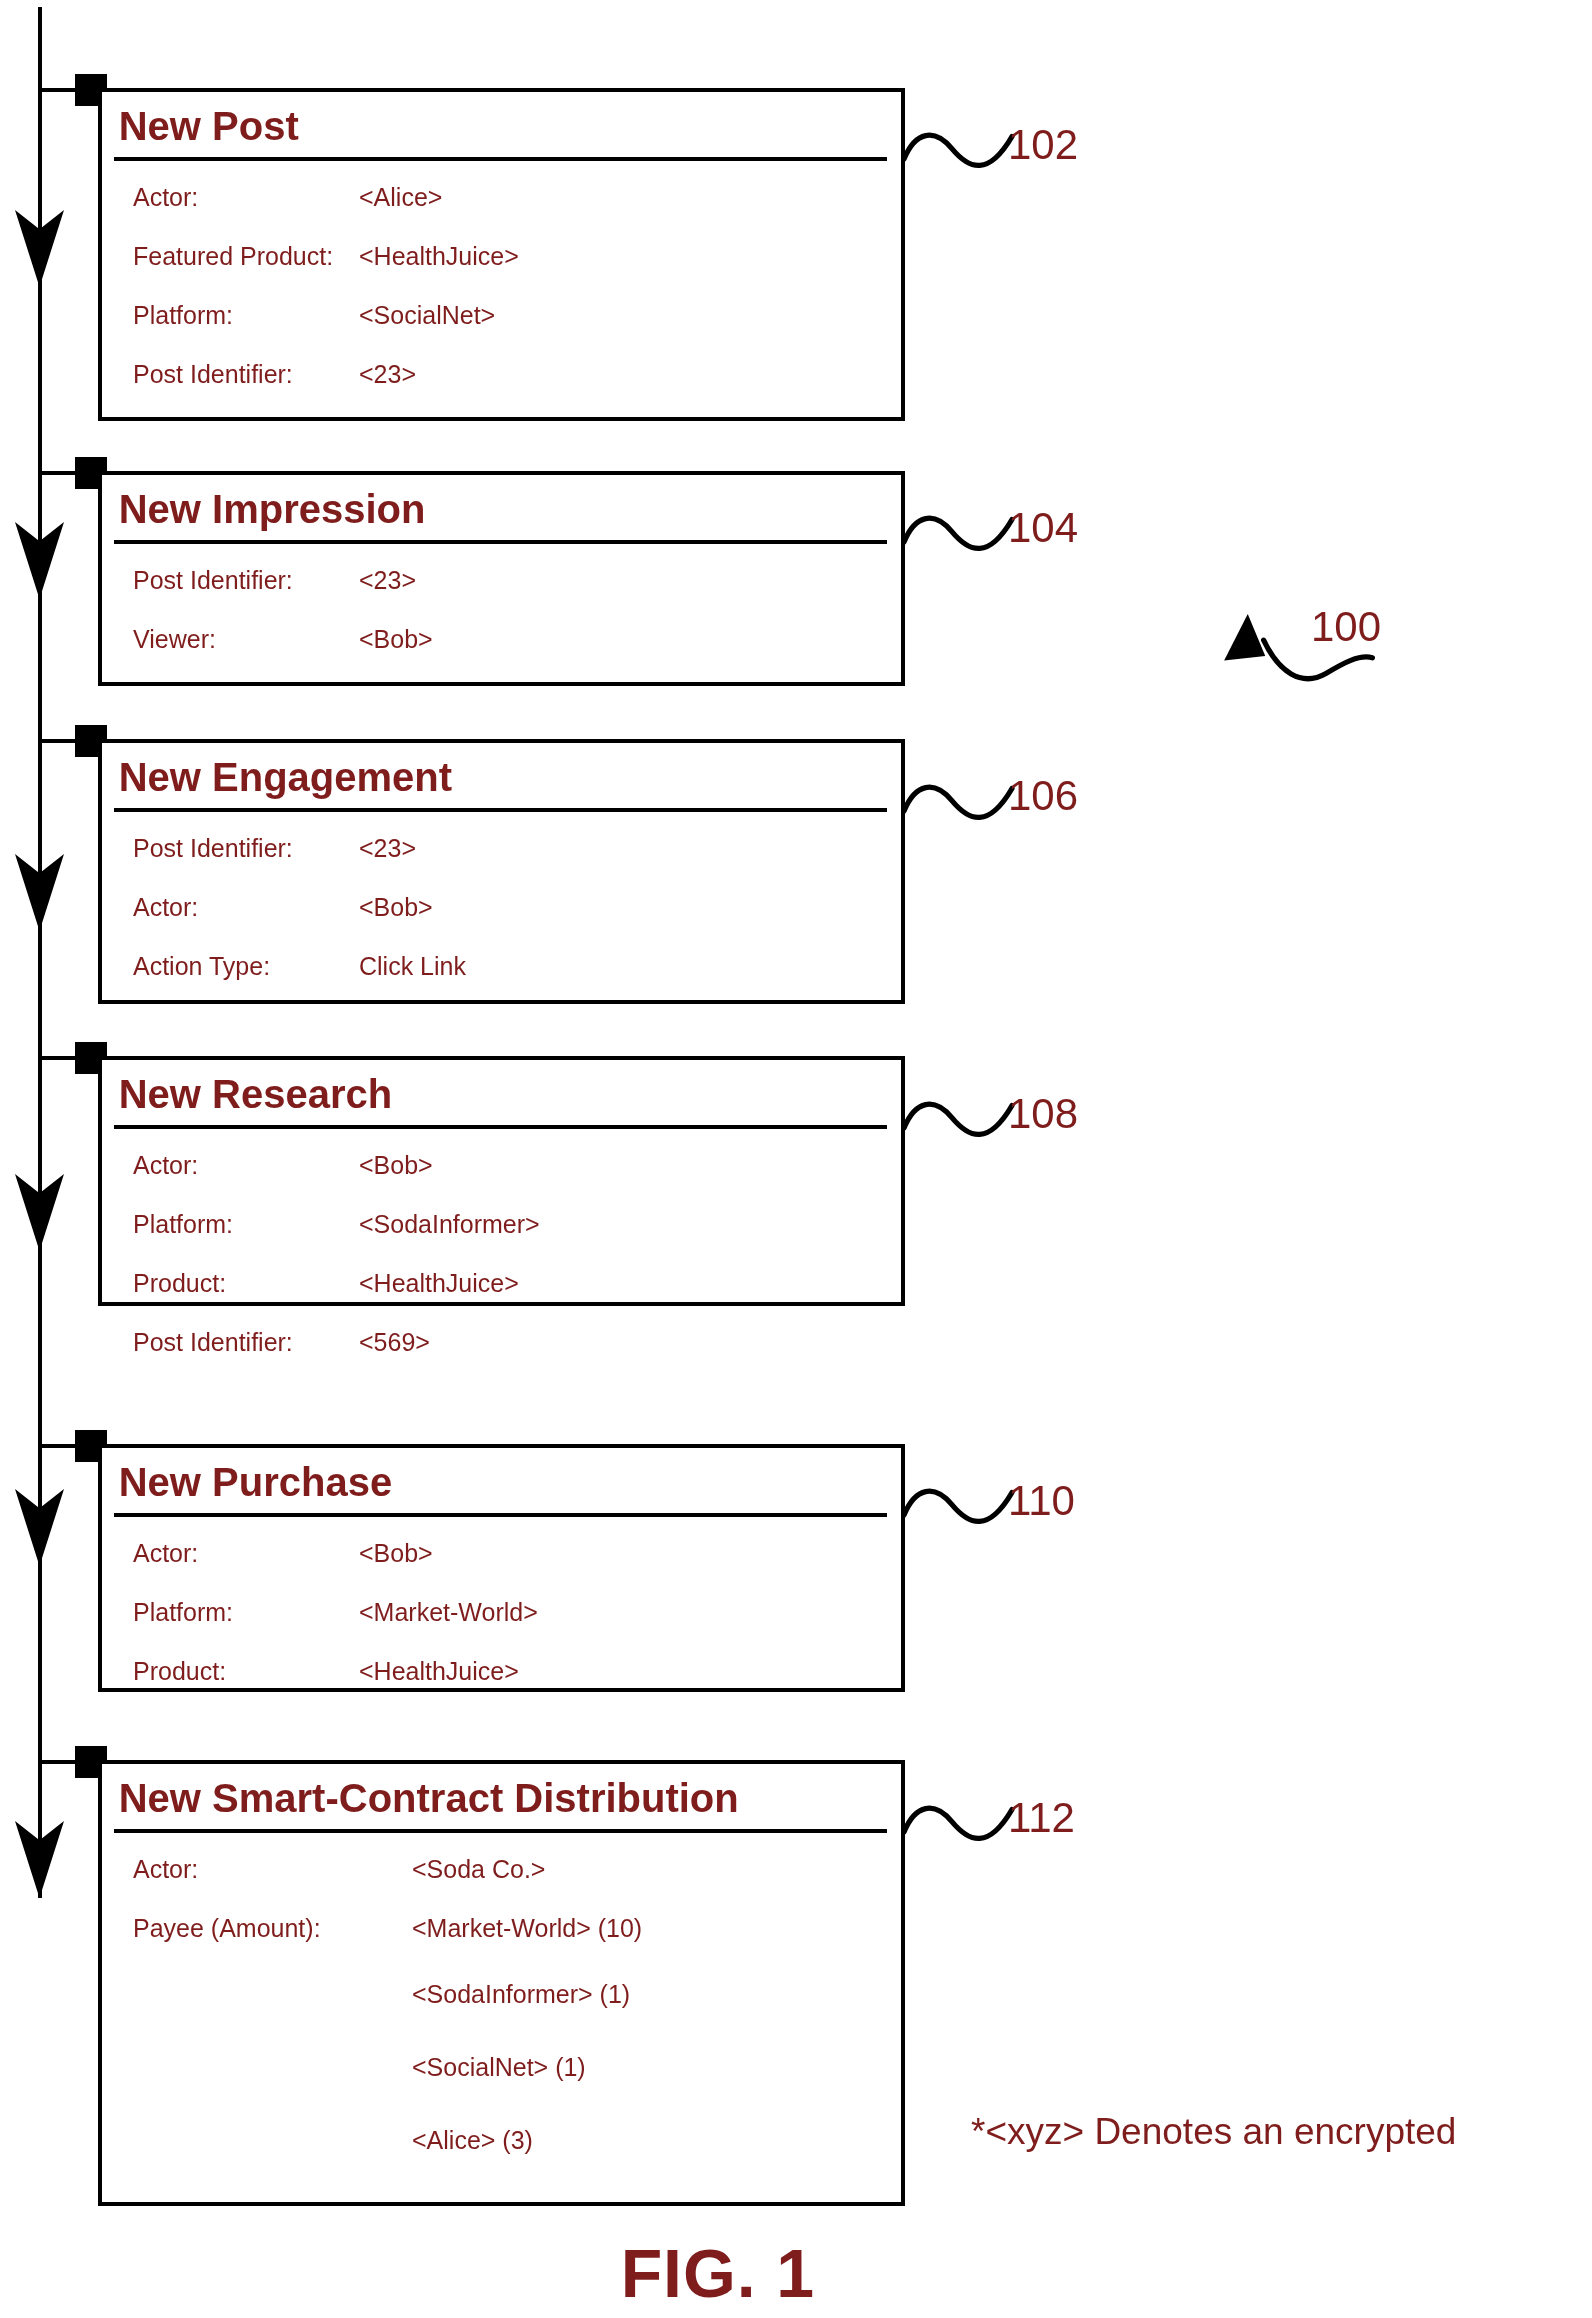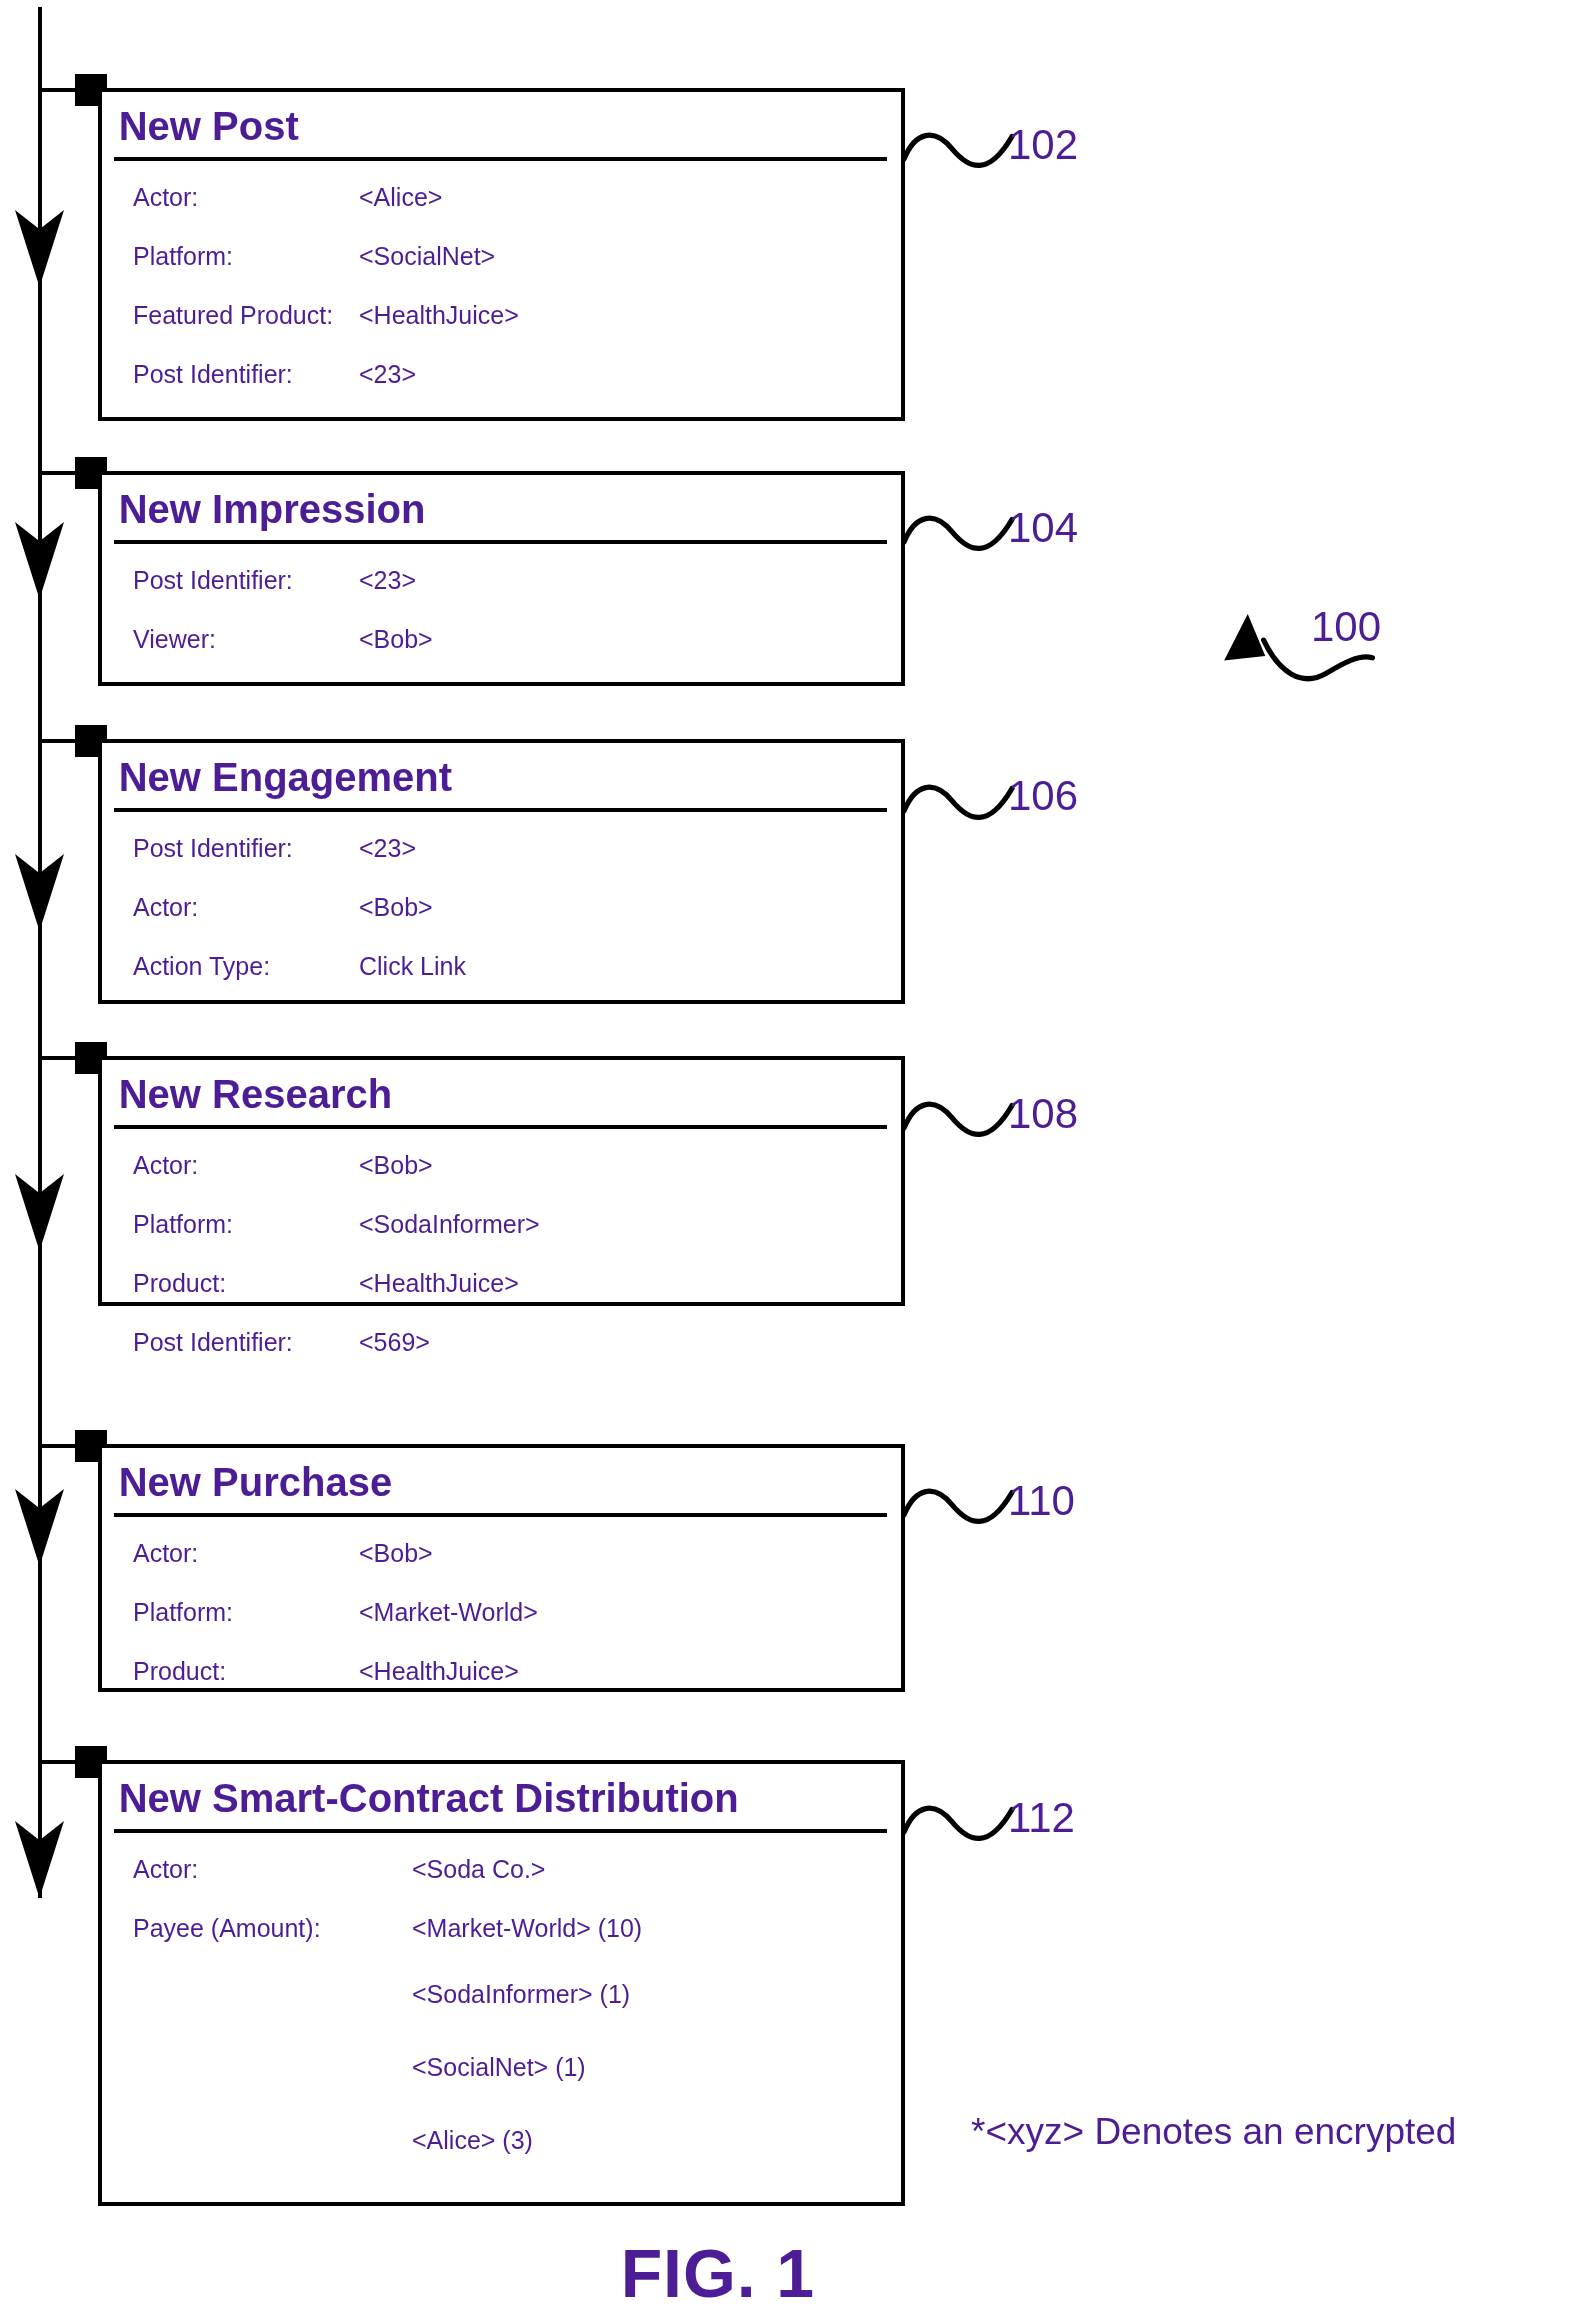--- a/index.html
+++ b/index.html
@@ -1,18 +1,18 @@
 <!DOCTYPE html>
 <html style="font-size:14px"><head>
 <meta charset="utf-8">
 <style>
   html,body{margin:0;padding:0;background:#ffffff;}
   .canvas{
     position:relative;width:1593px;height:2319px;background:#ffffff;
-    font-family:"Liberation Sans",sans-serif;color:#4c1d95;overflow:hidden;
+    font-family:"Liberation Sans",sans-serif;color:#7f1d1d;overflow:hidden;
   }
   
   .vline{position:absolute;left:38px;top:7px;width:4.4px;height:1891px;background:#000;}
   .ah{position:absolute;left:15px;width:49px;height:77px;}
   .conn{position:absolute;left:39px;width:40px;height:4.4px;background:#000;}
   .sq{position:absolute;left:75px;width:32px;height:32px;background:#000;}
   
   .box{
     position:absolute;left:98px;width:807px;border:4.4px solid #000;
     background:#fff;box-sizing:border-box;
@@ -70,22 +70,22 @@
   <div class="sq" style="top:725px"></div>
   <div class="sq" style="top:1042px"></div>
   <div class="sq" style="top:1430px"></div>
   <div class="sq" style="top:1746px"></div>
 
   <div class="box" style="top:88px;height:333px">
     <div class="title">New Post</div>
     <div class="rule"></div>
     <div class="rows">
       <div class="row"><span class="lbl">Actor:</span><span class="val">&lt;Alice&gt;</span></div>
+      <div class="row"><span class="lbl">Featured Product:</span><span class="val">&lt;HealthJuice&gt;</span></div>
       <div class="row"><span class="lbl">Platform:</span><span class="val">&lt;SocialNet&gt;</span></div>
-      <div class="row"><span class="lbl">Featured Product:</span><span class="val">&lt;HealthJuice&gt;</span></div>
       <div class="row"><span class="lbl">Post Identifier:</span><span class="val">&lt;23&gt;</span></div>
     </div>
   </div>
   <svg class="wave" style="top:126px" viewBox="0 0 130 62">
       <path d="M3,38 C16,6 38,2 58,26 C78,50 100,58 127,12" fill="none" stroke="#000" stroke-width="6" stroke-linecap="round"></path>
     </svg>
   <div class="ref" style="top:121px">102</div>
 
   <div class="box" style="top:471px;height:215px">
     <div class="title">New Impression</div>

